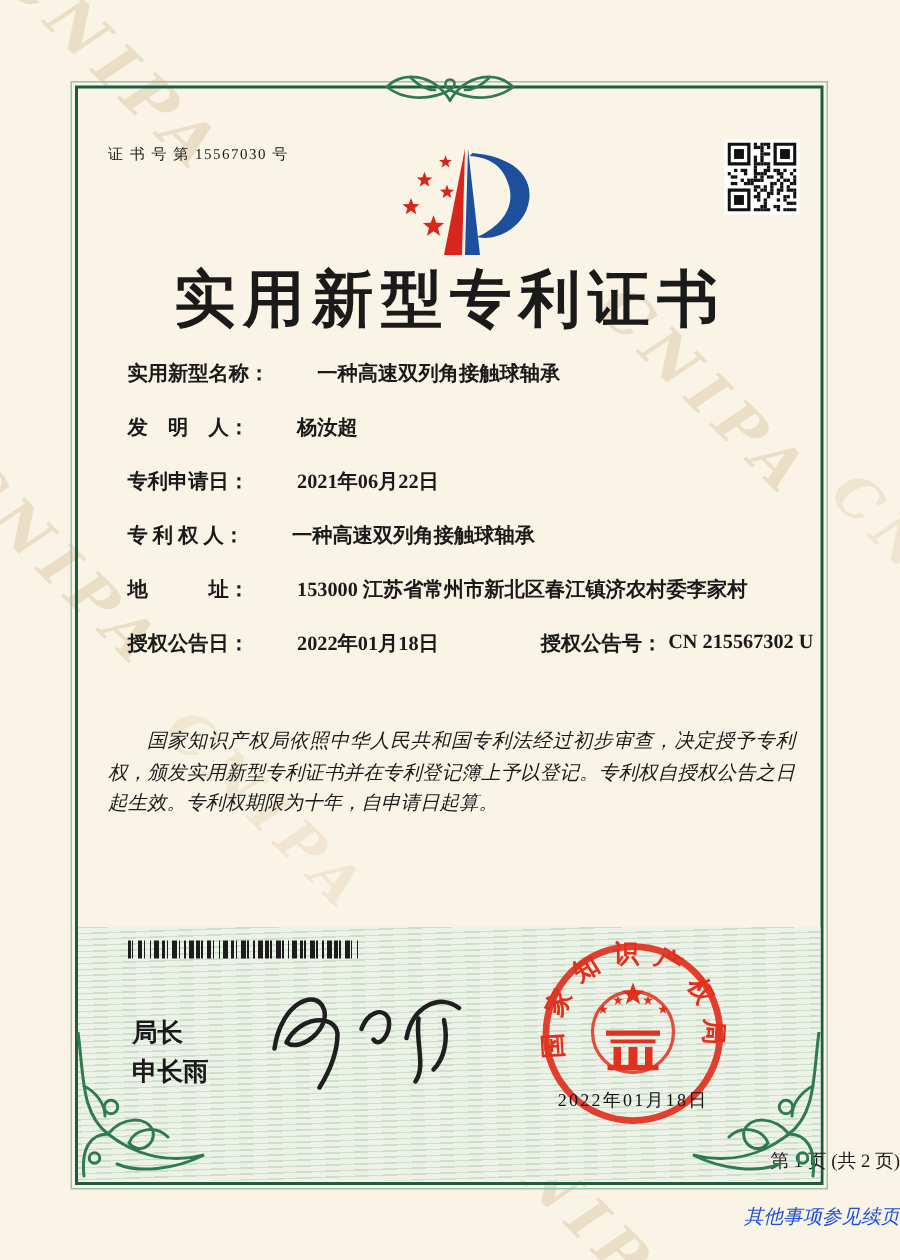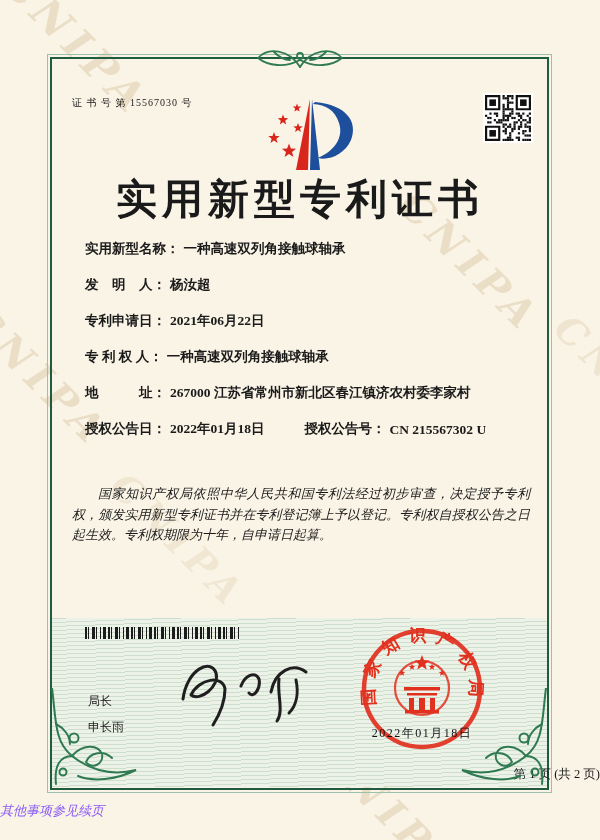--- a/index.html
+++ b/index.html
@@ -25,24 +25,24 @@
   
   .cert-no{position:absolute; left:72px; top:96px; font-size:10px; letter-spacing:1px; z-index:3;}
   .logo{position:absolute; left:252px; top:96px; z-index:3;}
   .qr{position:absolute; left:483px; top:93px; width:46px; height:46px; background:#fff; padding:2px; z-index:3;}
   .title{
     position:absolute; left:0; top:172px; width:600px; text-align:center;
     font-size:41px; font-weight:bold; letter-spacing:5px; z-index:3;
   }
   
   .fields{position:absolute; left:85px; top:240px; width:450px; z-index:3;}
-  .frow{display:flex; align-items:baseline; height:20px; margin-bottom:16px; font-size:13.5px; white-space:nowrap;}
+  .frow{display:flex; align-items:baseline; height:20px; margin-bottom:16px; font-size:13.5px; white-space:nowrap;gap:28px;}
   .flabel{font-weight:bold;}
   .fvalue{font-weight:bold; margin-left:4px;}
-  .pair2{margin-left:40px; display:flex; align-items:flex-end;}
+  .pair2{margin-left:40px; display:flex; align-items:flex-start;}
   
   .body-text{
     position:absolute; left:72px; top:484px; width:458px; z-index:3;
     font-size:13px; line-height:20.5px; text-align:justify; font-style:italic;
   }
   .body-text p{margin:0; text-indent:2em;}
   
   .band{
     position:absolute; left:52px; top:618px; width:495px; height:169px; z-index:2;
     background:#edf2e8;
@@ -54,26 +54,26 @@
   .barcode{
     position:absolute; left:85px; top:627px; width:154px; height:12px; z-index:3;
     background:repeating-linear-gradient(90deg,
       #1c1c1c 0 2px, transparent 2px 3px,
       #1c1c1c 3px 4px, transparent 4px 7px,
       #1c1c1c 7px 10px, transparent 10px 11px,
       #1c1c1c 11px 12px, transparent 12px 15px,
       #1c1c1c 15px 16px, transparent 16px 18px,
       #1c1c1c 18px 21px, transparent 21px 23px);
   }
-  .director{position:absolute; left:88px; top:676px; z-index:3; font-family:"Liberation Sans","DejaVu Sans",sans-serif; font-weight:normal; font-size:12px; line-height:26px;margin-top:12px;}
+  .director{position:absolute; left:88px; top:676px; z-index:3; font-family:"Liberation Sans","DejaVu Sans",sans-serif; font-weight:bold; font-size:17px; line-height:26px;}
   .signature{position:absolute; left:165px; top:645px; z-index:3;}
   .seal{position:absolute; left:357px; top:624px; z-index:5;}
   
   .page-info{position:absolute; left:0; top:766px; width:600px; text-align:right; font-size:12.5px; z-index:3;}
-  .cont-note{position:absolute; left:0; top:802px; width:600px; text-align:left; font-size:13px; font-style:italic; color:#8b5cf6; z-index:3;}
+  .cont-note{position:absolute; left:0; top:802px; width:600px; text-align:right; font-size:13px; font-style:italic; color:#1d4ed8; z-index:3;}
 </style>
 </head>
 <body>
 
 <div class="page">
 
   <div class="wm" style="left:-18px; top:18px; font-size:42px;">CNIPA</div>
   <div class="wm" style="left:380px; top:238px; font-size:40px;">CNIPA</div>
   <div class="wm" style="left:-52px; top:352px; font-size:40px;">CNIPA</div>
   <div class="wm" style="left:92px; top:518px; font-size:38px; color:rgba(205,180,140,0.22);">CNIPA</div>
@@ -270,21 +270,21 @@
     <div class="frow">
       <span class="flabel">专利申请日：</span>
       <span class="fvalue">2021年06月22日</span>
     </div>
     <div class="frow">
       <span class="flabel">专 利 权 人：</span>
       <span class="fvalue">一种高速双列角接触球轴承</span>
     </div>
     <div class="frow">
       <span class="flabel">地　　　址：</span>
-      <span class="fvalue">267000 江苏省常州市新北区春江镇济农村委李家村</span>
+      <span class="fvalue">153000 江苏省常州市新北区春江镇济农村委李家村</span>
     </div>
     <div class="frow">
       <span class="flabel">授权公告日：</span>
       <span class="fvalue">2022年01月18日</span>
       <span class="pair2">
         <span class="flabel">授权公告号：</span>
         <span class="fvalue">CN 215567302 U</span>
       </span>
     </div>
   </div>

